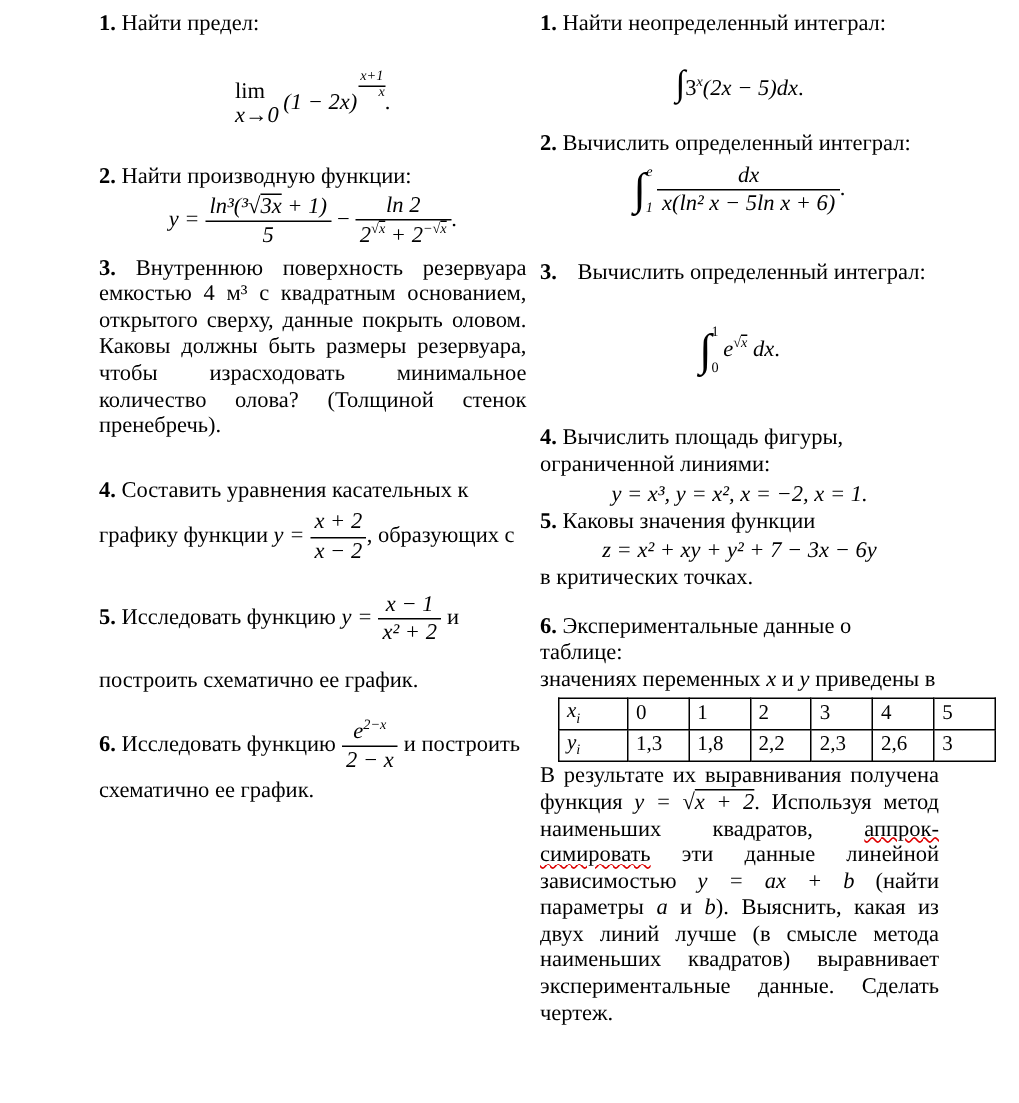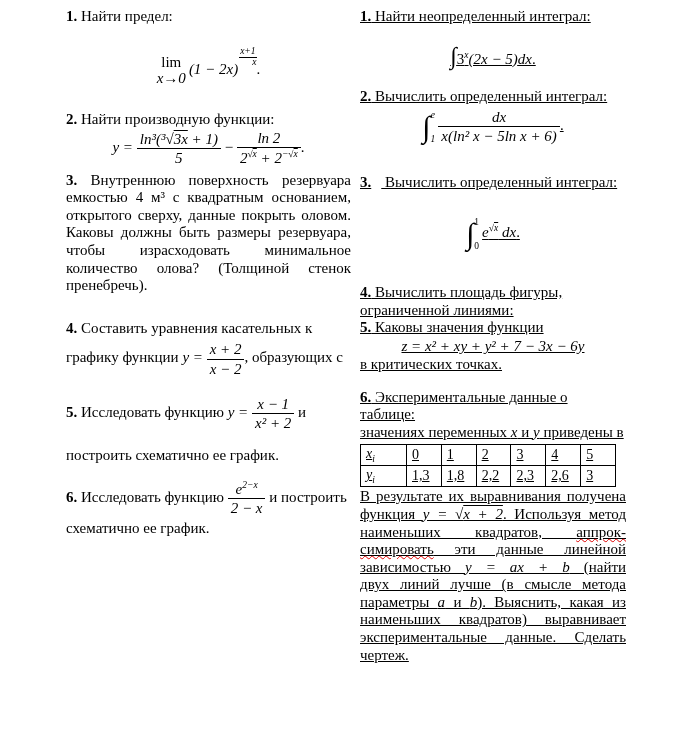--- a/index.html
+++ b/index.html
@@ -4,35 +4,35 @@
 <style>
   html,body{margin:0;padding:0;background:#ffffff;}
   body{
     width:679px;height:735px;overflow:hidden;
     font-family:"Liberation Serif", serif;
     font-size:15px;color:#000;
   }
   .page{display:flex;padding:8px 0 0 66px;}
   .col{box-sizing:border-box;}
   .col-left{width:285px;margin-right:9px;}
-  .col-right{width:266px;text-decoration:underline;}
+  .col-right{width:266px;}
   b{font-weight:bold;}
   .it{font-style:italic;}
   .center{text-align:center;}
   .jline{text-align:justify;text-align-last:justify;line-height:17.6px;}
   .nline{line-height:17.6px;}
   
   .frac{display:inline-block;vertical-align:middle;text-align:center;line-height:1.08;font-style:italic;}
   .fnum{display:block;border-bottom:1px solid #000;padding:0 3px 1px;}
   .fden{display:block;padding:1px 3px 0;}
   
   .supfrac{display:inline-block;vertical-align:9px;font-size:9.5px;line-height:1.05;text-align:right;font-style:italic;margin-left:1px;}
   .supfrac .sfn{display:block;border-bottom:1px solid #000;padding:0 1px;}
   
-  .limop{display:inline-block;text-align:center;vertical-align:middle;line-height:1;margin-right:3px;}
+  .limop{display:inline-block;text-align:left;vertical-align:middle;line-height:1;margin-right:3px;}
   .limop .lmain{display:block;font-style:normal;}
   .limop .lsub{display:block;font-size:15px;font-style:italic;margin-top:1px;}
   
   .intwrap{display:inline-flex;align-items:center;vertical-align:middle;}
   .intsign{font-size:30px;line-height:1;font-style:normal;}
   .ibounds{display:inline-flex;flex-direction:column;justify-content:space-between;height:34px;font-size:9.5px;font-style:italic;margin:0 3px 0 0;}
   .ol{text-decoration:overline;}
   sup{font-size:9.5px;}
   sub{font-size:9.5px;}
   .wavy{text-decoration-line:underline;text-decoration-style:wavy;text-decoration-color:#dd0000;text-decoration-thickness:1px;}
@@ -46,21 +46,21 @@
   .l-p6{margin-top:15px;}
   .r-p1f{margin:18px 0 20px;}
   .r-p2f{margin:4px 0;}
   .r-p3h{margin-top:29px;}
   .r-p3h b{margin-right:10px;}
   .r-p3f{margin:26px 0;}
   .r-p4{margin-top:33px;}
   .r-p4f{margin:3px 0 1px;}
   .r-p5f{margin:1px 0;}
   .r-p6{margin-top:15px;}
-  table.data{border-collapse:collapse;margin:3px 0 1px;width:256px;table-layout:fixed;}
+  table.data{border-collapse:collapse;margin:3px 12px 1px;width:292px;table-layout:fixed;}
   table.data td{border:1px solid #000;height:20px;padding:0 0 0 5px;font-size:14px;vertical-align:middle;}
   table.data td.hd{width:40px;font-style:italic;}
 </style>
 </head>
 <body>
 
 <div class="page">
 
   <div class="col col-left">
 
@@ -144,20 +144,21 @@
           <span class="ibounds" style="font-style:normal;">
             <span>1</span>
             <span>0</span>
           </span>
         </span><span class="it">e</span><sup><span>√</span><span class="ol it">x</span></sup><span class="it"> dx</span><span>.</span>
     </div>
 
     <div class="r-p4">
       <div class="nline"><b>4.</b> <span>Вычислить площадь фигуры,</span></div>
       <div class="nline">ограниченной линиями:</div>
+      <div class="center it r-p4f">y = x³,  y = x²,  x = −2,  x = 1.</div>
     </div>
 
     <div>
       <div class="nline"><b>5.</b> <span>Каковы значения функции</span></div>
       <div class="center it r-p5f">z = x² + xy + y² + 7 − 3x − 6y</div>
       <div class="nline">в критических точках.</div>
     </div>
 
     <div class="r-p6">
       <div class="nline"><b>6.</b> <span>Экспериментальные данные о</span></div>
@@ -186,22 +187,22 @@
         </tr>
       </tbody>
         </table>
 
       <div>
         <div class="jline">В результате их выравнивания получена</div>
         <div class="jline"><span>функция </span><span class="it">y = √</span><span class="ol it">x + 2</span><span>. Используя метод</span></div>
         <div class="jline"><span>наименьших квадратов, </span><span class="wavy">аппрок-</span></div>
         <div class="jline"><span class="wavy">симировать</span><span> эти данные линейной</span></div>
         <div class="jline"><span>зависимостью </span><span class="it">y = ax + b</span><span> (найти</span></div>
+        <div class="jline"><span>параметры </span><span class="it">a</span><span> и </span><span class="it">b</span><span>). Выяснить, какая из</span></div>
         <div class="jline">двух линий лучше (в смысле метода</div>
-        <div class="jline"><span>параметры </span><span class="it">a</span><span> и </span><span class="it">b</span><span>). Выяснить, какая из</span></div>
         <div class="jline">наименьших квадратов) выравнивает</div>
         <div class="jline">экспериментальные данные. Сделать</div>
         <div class="nline">чертеж.</div>
       </div>
     </div>
 
   </div>
 </div>
 
 </body></html>

